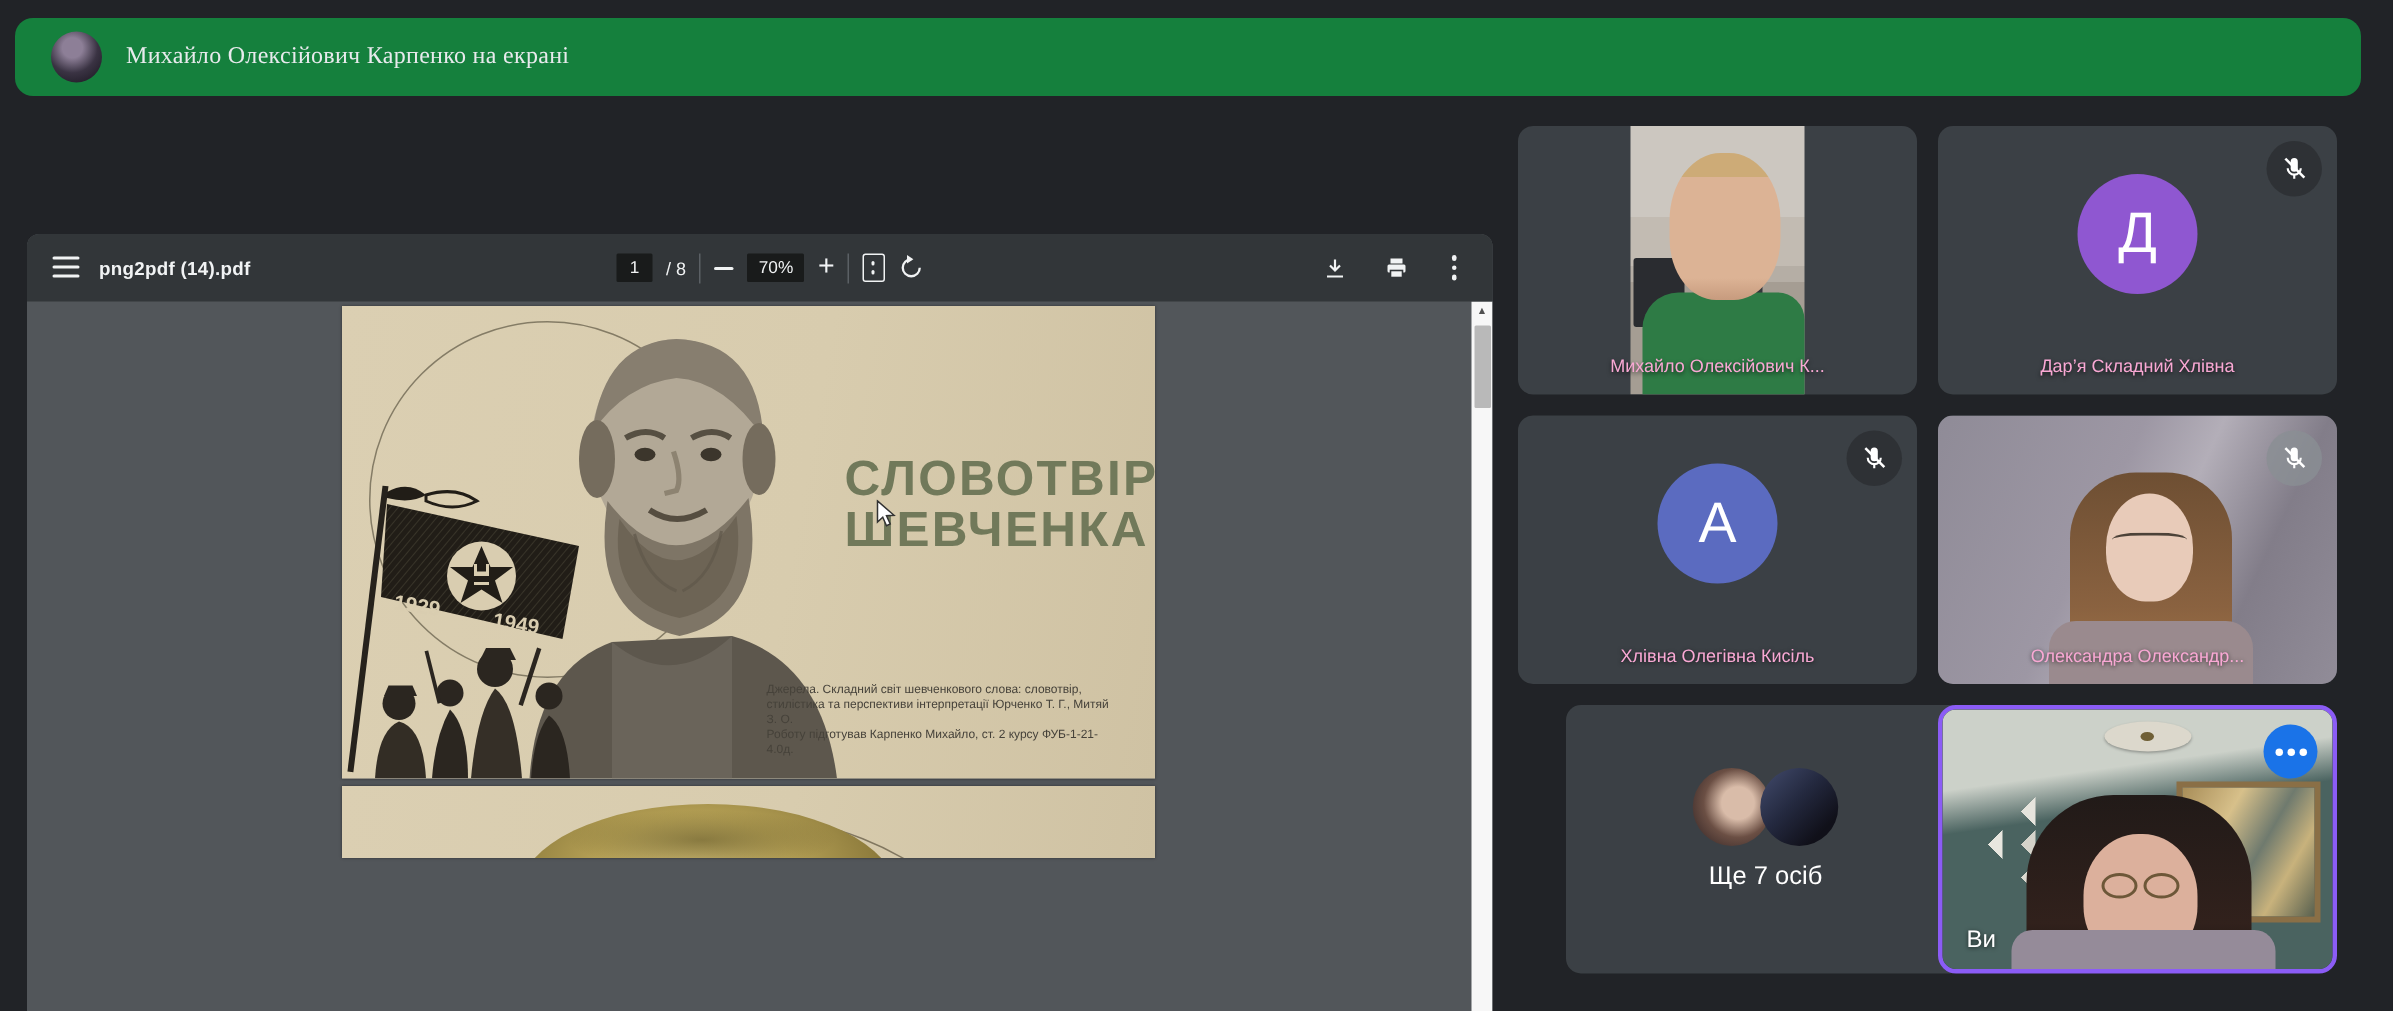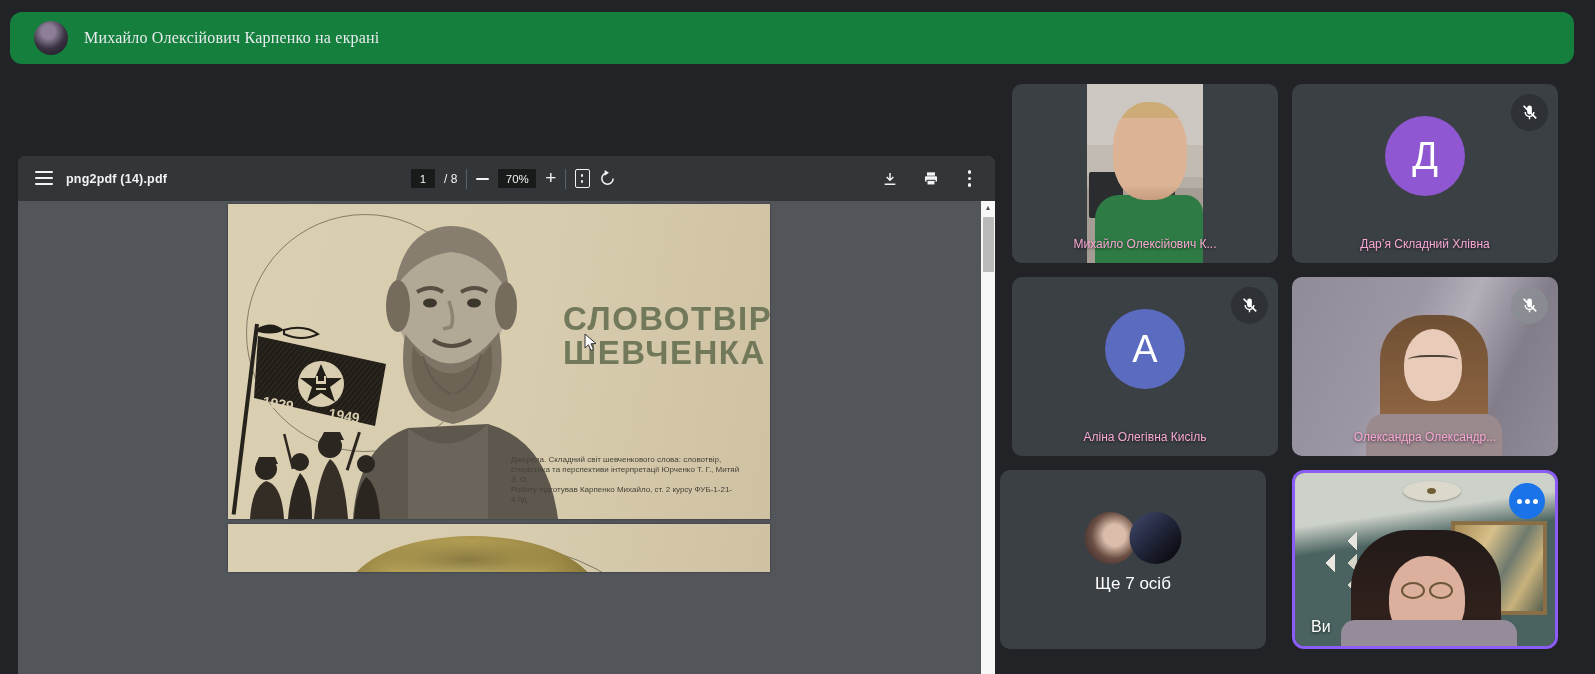--- a/index.html
+++ b/index.html
@@ -315,42 +315,42 @@
       <span>А</span>
     </div>
     <div class="mic-off">
       <svg width="19" height="19" viewBox="0 0 24 24">
           <path d="M12 14.5a3 3 0 0 0 3-3V6a3 3 0 0 0-6 0v5.5a3 3 0 0 0 3 3z" fill="#fff"></path>
           <path d="M17.5 11.5a5.5 5.5 0 0 1-11 0" fill="none" stroke="#fff" stroke-width="1.8"></path>
           <path d="M12 17v3.5" stroke="#fff" stroke-width="1.8"></path>
           <path d="M4.5 3.5l16 16" stroke="#fff" stroke-width="2.1"></path>
         </svg>
     </div>
-    <div class="tile-label">Аліна Олегівна Кисіль</div>
+    <div class="tile-label">Хлівна Олегівна Кисіль</div>
   </div>
 
   <div class="tile" style="left:1292px; top:277px;border-radius:10px;">
     <div class="v4-bg">
       <div class="v4-hair"></div>
         <div class="v4-face"></div>
         <div class="v4-glasses"></div>
         <div class="v4-shirt"></div>
     </div>
     <div class="mic-off on-video">
       <svg width="19" height="19" viewBox="0 0 24 24">
           <path d="M12 14.5a3 3 0 0 0 3-3V6a3 3 0 0 0-6 0v5.5a3 3 0 0 0 3 3z" fill="#fff"></path>
           <path d="M17.5 11.5a5.5 5.5 0 0 1-11 0" fill="none" stroke="#fff" stroke-width="1.8"></path>
           <path d="M12 17v3.5" stroke="#fff" stroke-width="1.8"></path>
           <path d="M4.5 3.5l16 16" stroke="#fff" stroke-width="2.1"></path>
         </svg>
     </div>
     <div class="tile-label">Олександра Олександр...</div>
   </div>
 
-  <div class="tile" style="left:1000px; top:470px;">
+  <div class="tile" style="left:1044px; top:470px;">
     <div class="dual-avatars">
       <div class="mini-avatar girl"></div>
       <div class="mini-avatar guy"></div>
     </div>
     <div class="overflow-label">Ще 7 осіб</div>
   </div>
 
   <div class="tile self" style="left:1292px; top:470px;">
     <div class="v6-bg">
       <div class="v6-ceiling"></div>

